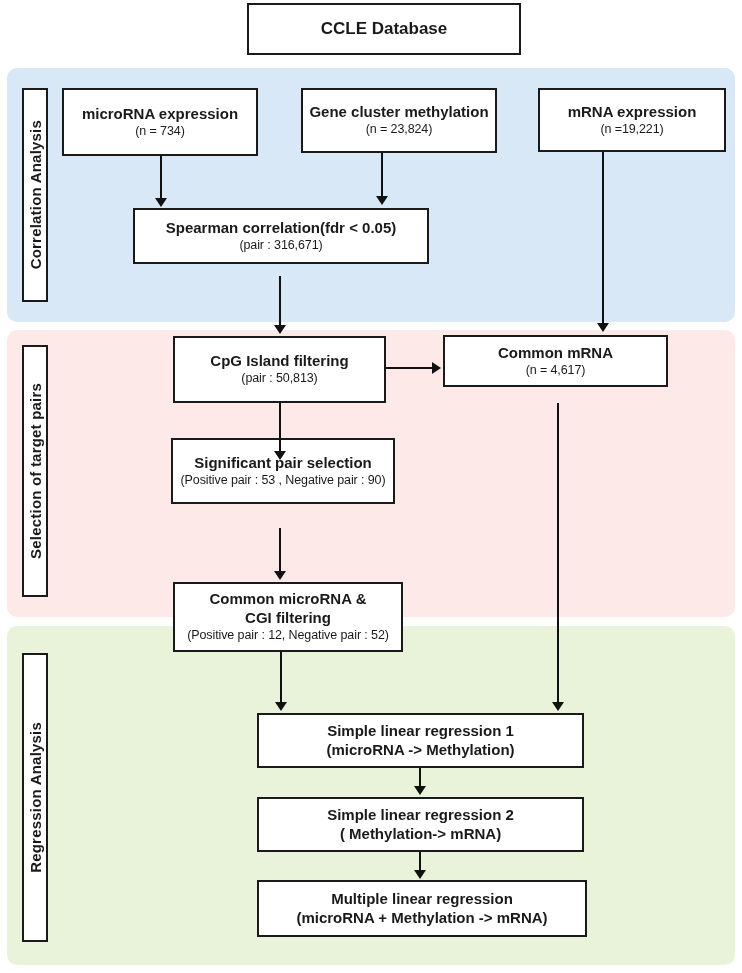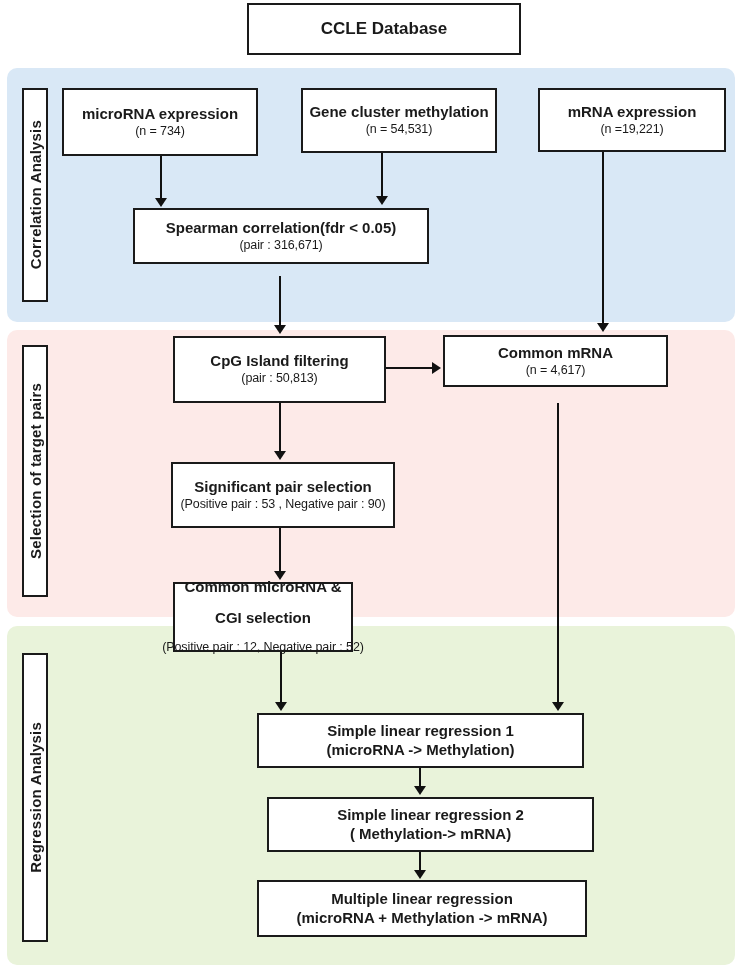--- a/index.html
+++ b/index.html
@@ -34,24 +34,24 @@
   .node.boldsub .s{font-weight:700;font-size:15px;letter-spacing:0;}
 
   .n-ccle   {left:247px;top:3px;  width:274px;height:52px;text-align:center;}
   .n-ccle .t{font-size:17px;}
   .n-micro  {left:62px; top:88px; width:196px;height:68px;}
   .n-gene   {left:301px;top:88px; width:196px;height:65px;}
   .n-mrna   {left:538px;top:88px; width:188px;height:64px;}
   .n-spear  {left:133px;top:208px;width:296px;height:56px;text-align:right;}
   .n-cpg    {left:173px;top:336px;width:213px;height:67px;}
   .n-cmrna  {left:443px;top:335px;width:225px;height:52px;}
-  .n-sig    {left:171px;top:462px;width:224px;height:66px;}
-  .n-cmicro {left:173px;top:582px;width:180px;height:70px;gap:12px;}
+  .n-sig    {left:171px;top:438px;width:224px;height:66px;}
+  .n-cmicro {left:173px;top:582px;width:230px;height:70px;}
   .n-slr1   {left:257px;top:713px;width:327px;height:55px;align-items:center;}
-  .n-slr2   {left:267px;top:797px;width:327px;height:55px;}
+  .n-slr2   {left:257px;top:797px;width:327px;height:55px;}
   .n-mlr    {left:257px;top:880px;width:330px;height:57px;}
 
   .vline{position:absolute;width:2px;background:#111;}
   .hline{position:absolute;height:2px;background:#111;}
   .ah-down{position:absolute;width:0;height:0;
     border-left:6px solid transparent;border-right:6px solid transparent;border-top:9px solid #111;}
   .ah-right{position:absolute;width:0;height:0;
     border-top:6px solid transparent;border-bottom:6px solid transparent;border-left:9px solid #111;}
 </style>
 </head>
@@ -76,21 +76,21 @@
   <div class="node n-ccle">
     <div class="t">CCLE Database</div>
   </div>
 
   <div class="node n-micro">
     <div class="t">microRNA expression</div>
     <div class="s">(n = 734)</div>
   </div>
   <div class="node n-gene">
     <div class="t">Gene cluster methylation</div>
-    <div class="s">(n = 54,531)</div>
+    <div class="s">(n = 23,824)</div>
   </div>
   <div class="node n-mrna">
     <div class="t">mRNA expression</div>
     <div class="s">(n =19,221)</div>
   </div>
 
   <div class="node n-spear">
     <div class="t">Spearman correlation(fdr &lt; 0.05)</div>
     <div class="s">(pair : 316,671)</div>
   </div>
@@ -102,21 +102,21 @@
   <div class="node n-cmrna">
     <div class="t">Common mRNA</div>
     <div class="s">(n = 4,617)</div>
   </div>
   <div class="node n-sig">
     <div class="t">Significant pair selection</div>
     <div class="s">(Positive pair : 53 , Negative pair : 90)</div>
   </div>
   <div class="node n-cmicro">
     <div class="t">Common microRNA &amp;</div>
-    <div class="t">CGI selection</div>
+    <div class="t">CGI filtering</div>
     <div class="s">(Positive pair : 12, Negative pair : 52)</div>
   </div>
 
   <div class="node boldsub n-slr1">
     <div class="t">Simple linear regression 1</div>
     <div class="s">(microRNA -&gt; Methylation)</div>
   </div>
   <div class="node boldsub n-slr2">
     <div class="t">Simple linear regression 2</div>
     <div class="s">( Methylation-&gt; mRNA)</div>

